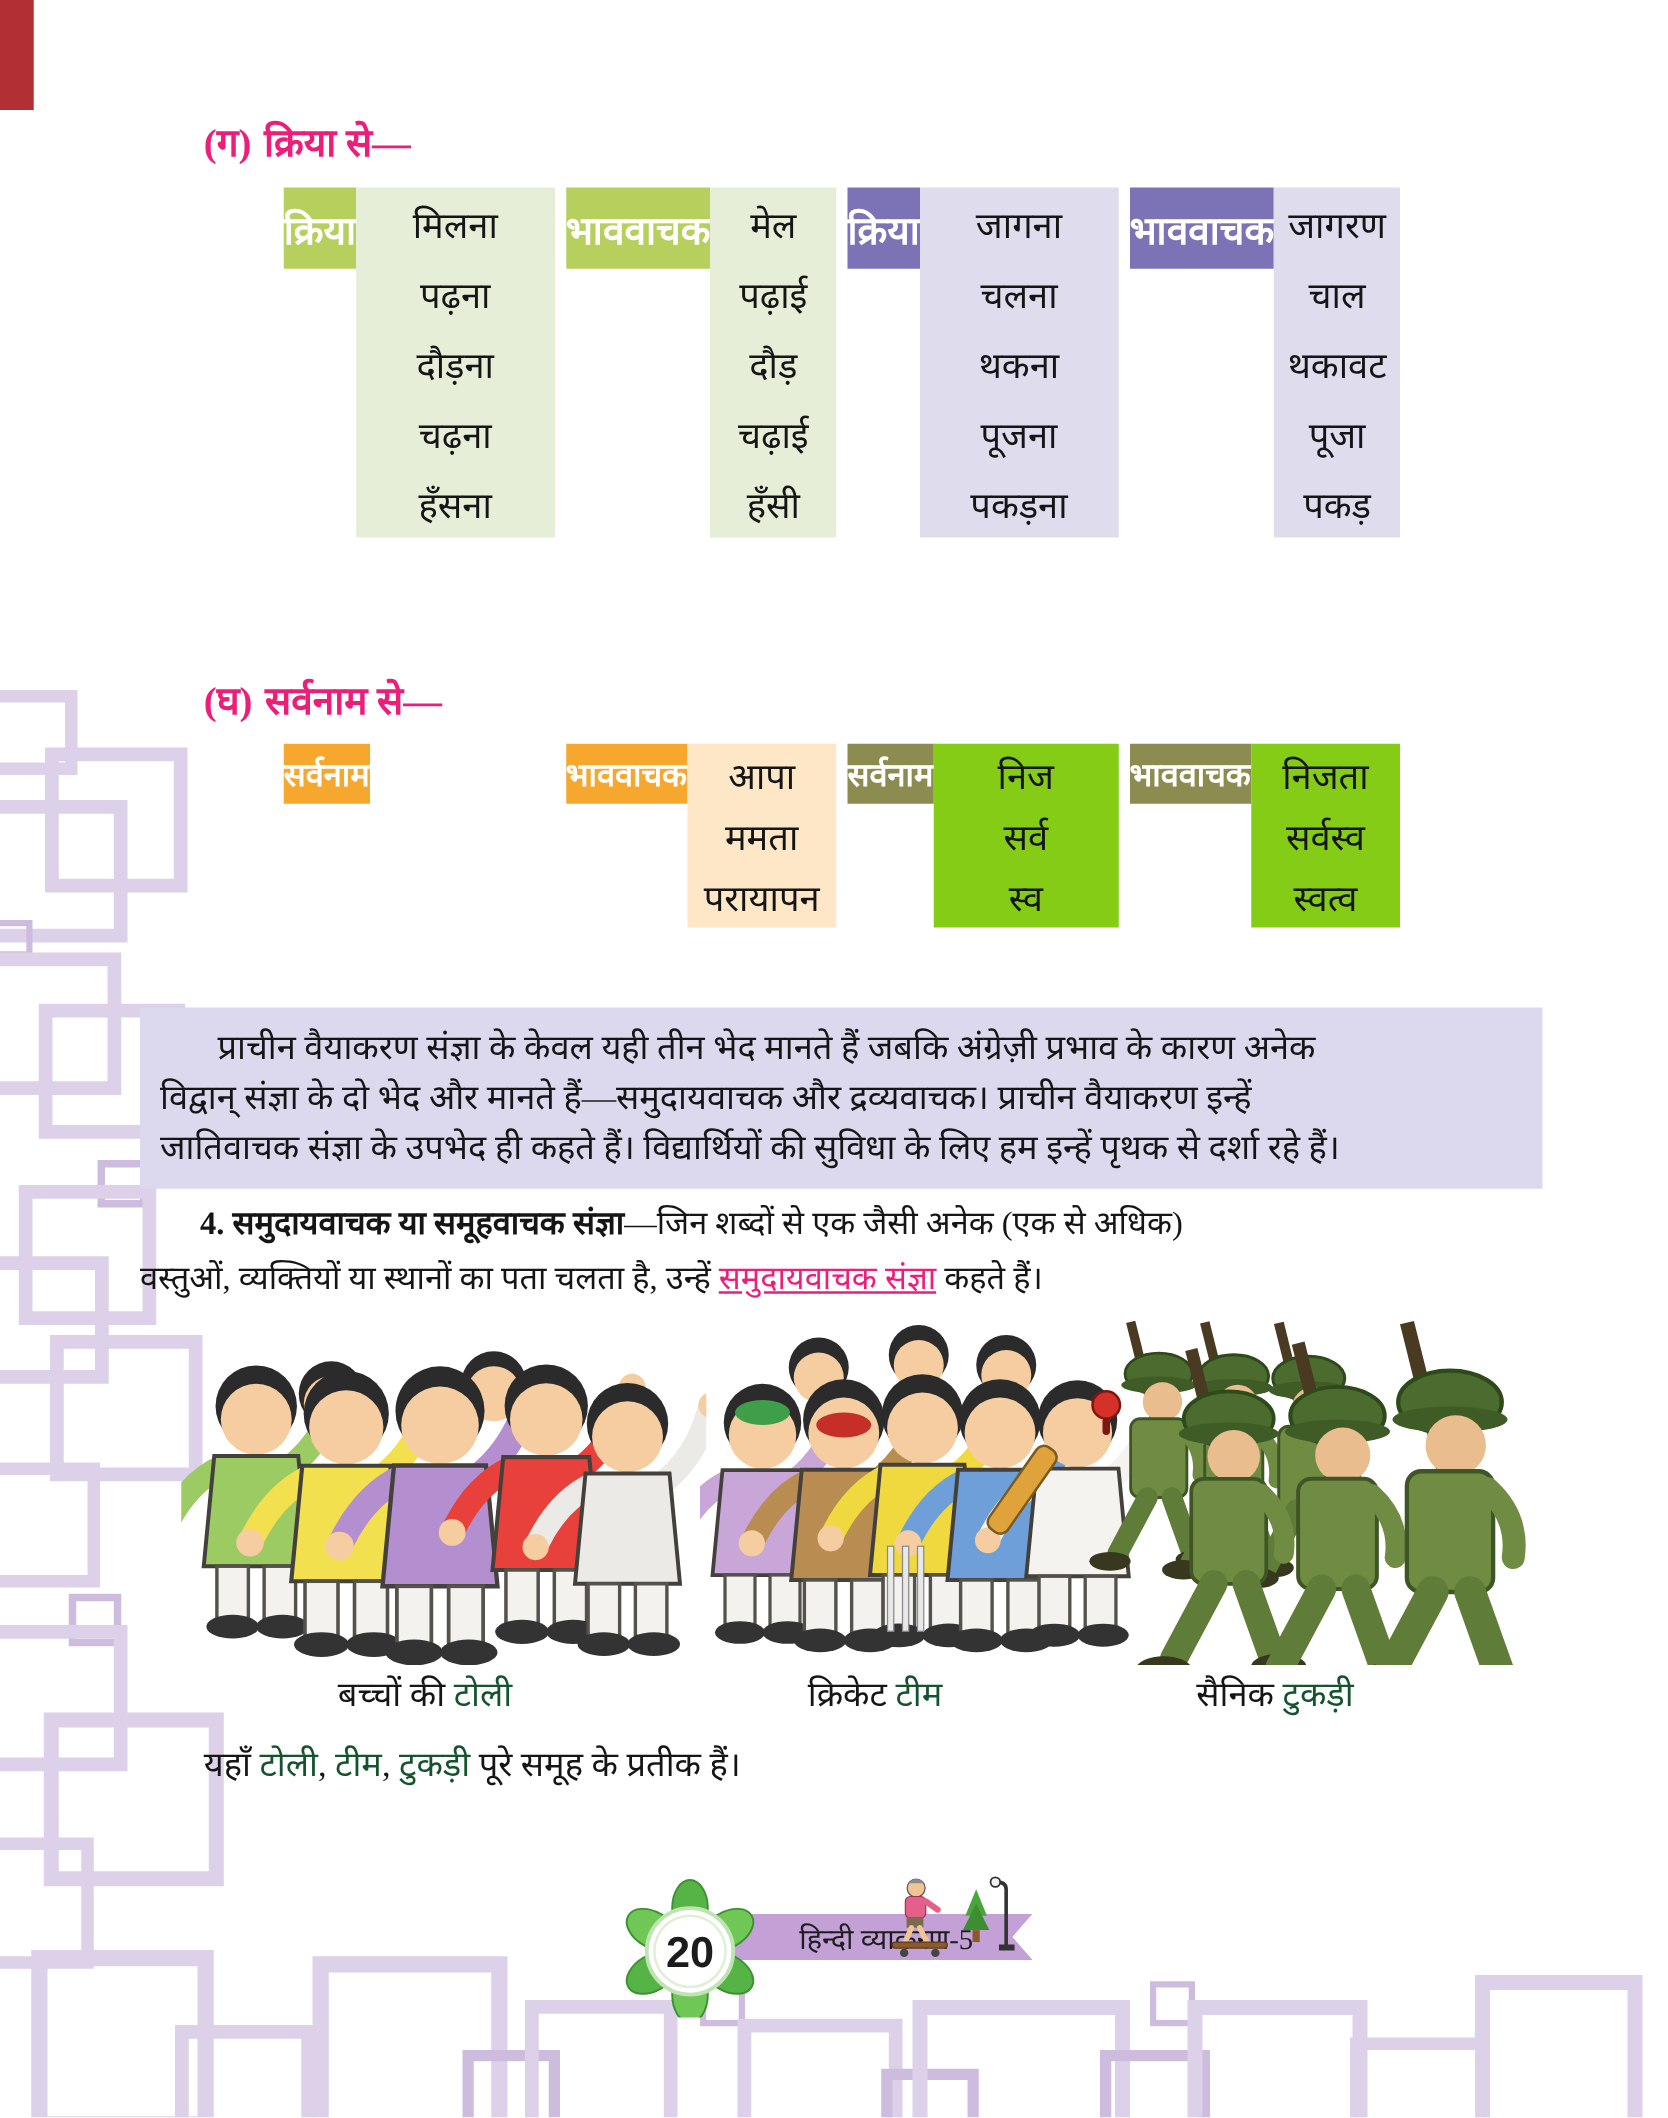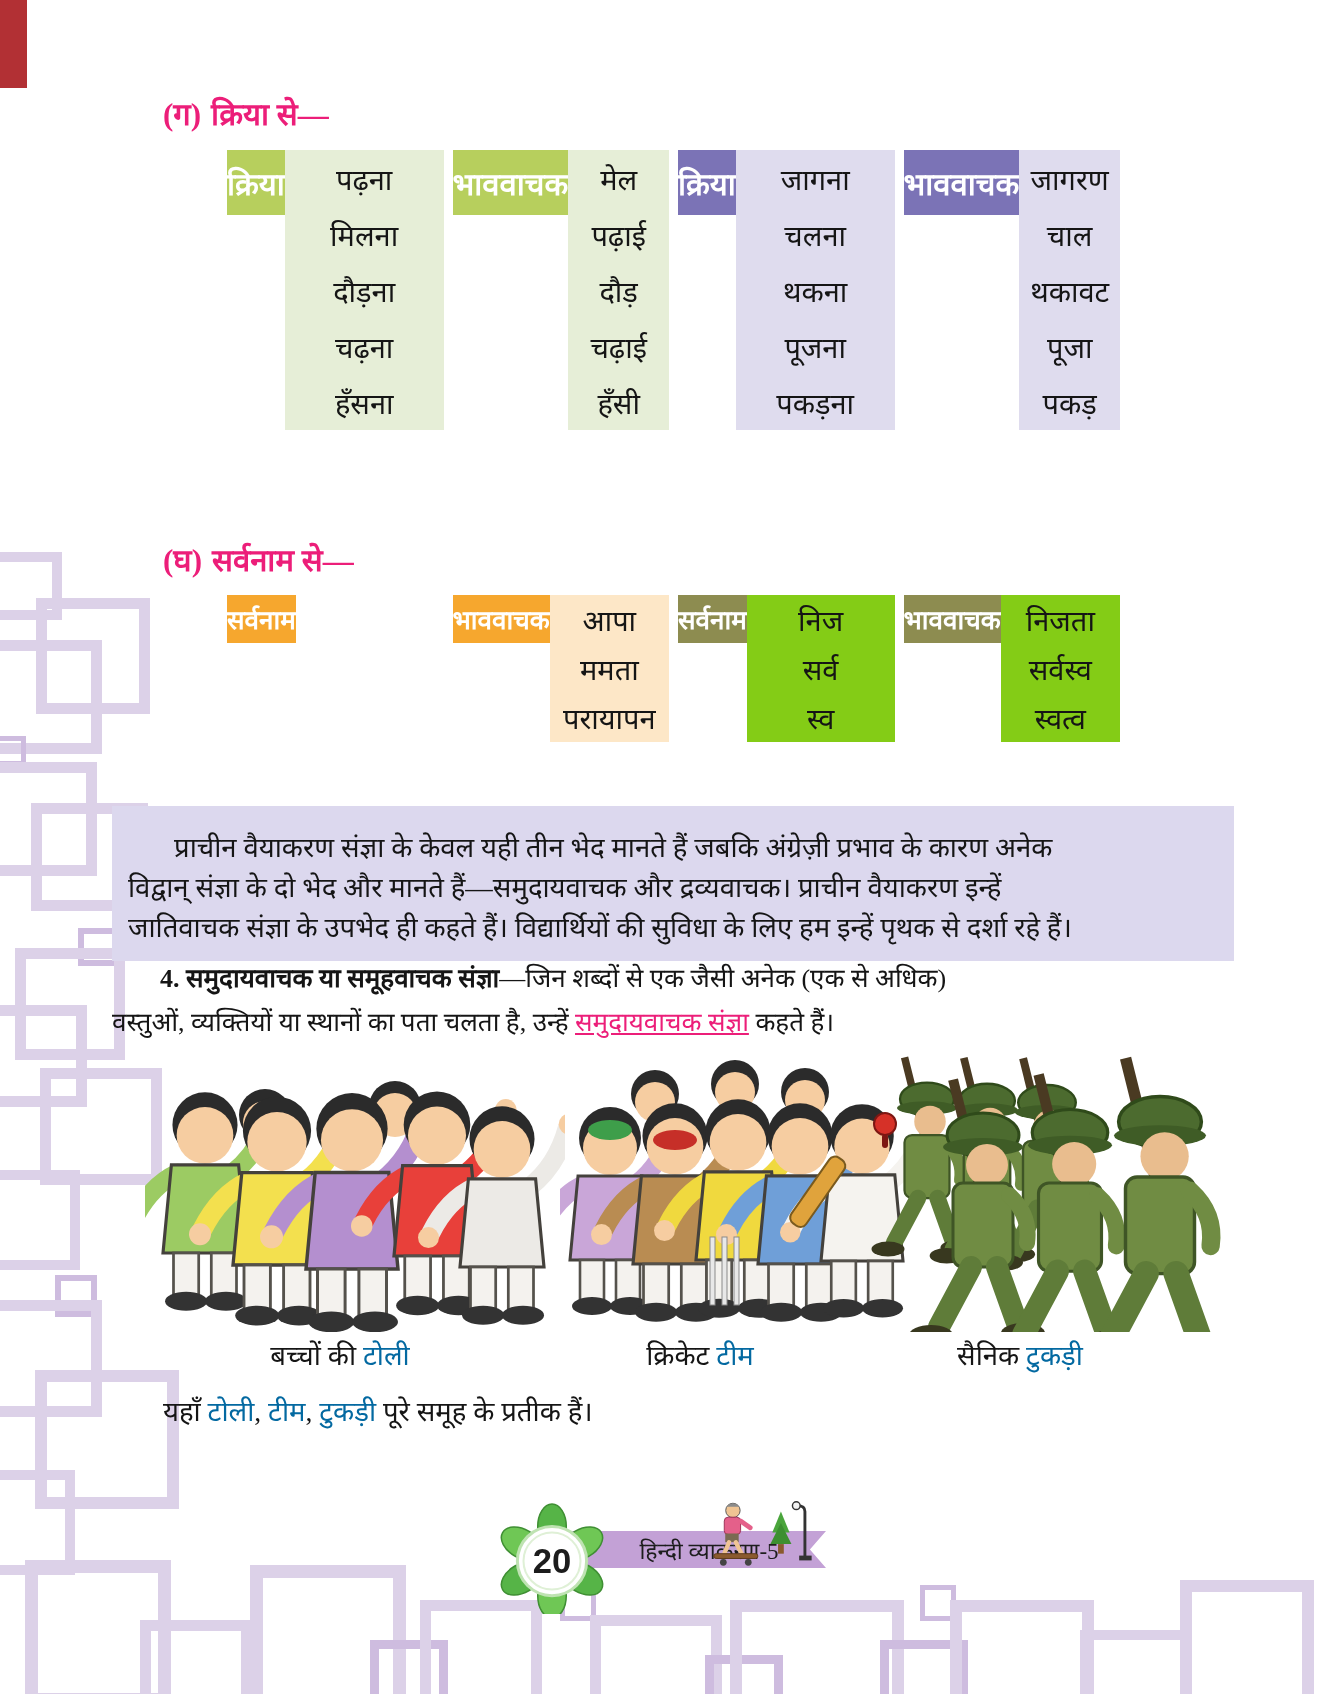--- a/index.html
+++ b/index.html
@@ -22,28 +22,28 @@
   .bd{flex:1;display:flex;flex-direction:column;}
   .cell{display:flex;align-items:center;justify-content:center;font-size:29px;}
   #t1 .cell{height:56px;}
   #t2 .cell{height:49px;}
   .hd-g{background:#b7cf5d}.bd-g{background:#e6eed7}
   .hd-p{background:#7b73b6}.bd-p{background:#dfdcee}
   .hd-o{background:#f6a72e}.bd-o{background:#fde7c7}
   .hd-ol{background:#8d8c50}.bd-ol{background:#84cc16}
   
   .notebox{position:absolute;left:112px;top:806px;width:1122px;box-sizing:border-box;
-           background:#dcd8ee;padding:22px 16px 13px;font-size:27.5px;line-height:40px;z-index:2;}
+           background:#dcd8ee;padding:12px 16px 13px;font-size:27.5px;line-height:40px;z-index:2;}
   .notebox .l1{text-indent:46px;}
   
   .p4{position:absolute;left:112px;top:957px;width:1122px;font-size:26px;line-height:44px;z-index:2;}
   .p4 .l1{text-indent:48px;}
   .b{font-weight:bold;}
   .pk{color:#ec1e79;text-decoration:underline;}
-  .cy{color:#0369a1;}
+  .cy{color:#14532d;}
   
   .illus{position:absolute;z-index:2;}
   .cap{position:absolute;top:1336px;font-size:27.5px;text-align:center;z-index:2;}
   .symline{position:absolute;left:163px;top:1392px;font-size:27.5px;z-index:2;}
   .conc{position:absolute;left:112px;top:1440px;width:1122px;height:57px;box-sizing:border-box;
         background:#e9e6d8;display:flex;align-items:center;padding-left:14px;font-size:27.5px;z-index:2;}
   
   .ribbon{position:absolute;left:558px;top:1531px;width:268px;height:37px;background:#c3a1d6;z-index:3;
           clip-path:polygon(0 0,100% 0,94% 50%,100% 100%,0 100%);
           display:flex;align-items:center;justify-content:center;padding-left:34px;box-sizing:border-box;
@@ -94,22 +94,22 @@
   </div>
 
   <div class="sec" style="top:92px">
     <span class="lbl">(ग)</span><span>क्रिया से—</span>
   </div>
 
   <div class="tbl" id="t1" style="top:150px">
     <div class="tcol">
       <div class="hd hd-g">क्रिया</div>
       <div class="bd bd-g">
+        <div class="cell">मिलना</div>
         <div class="cell">पढ़ना</div>
-        <div class="cell">मिलना</div>
         <div class="cell">दौड़ना</div>
         <div class="cell">चढ़ना</div>
         <div class="cell">हँसना</div>
       </div>
     </div>
     <div class="tcol">
       <div class="hd hd-g">भाववाचक</div>
       <div class="bd bd-g">
         <div class="cell">मेल</div>
         <div class="cell">पढ़ाई</div>

